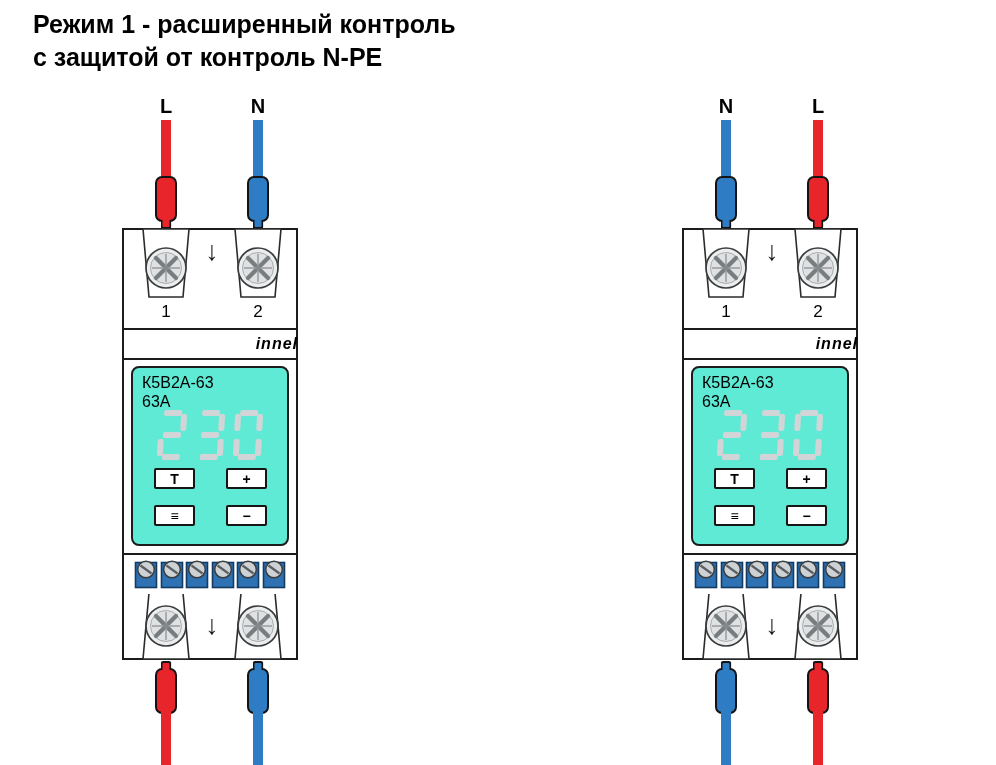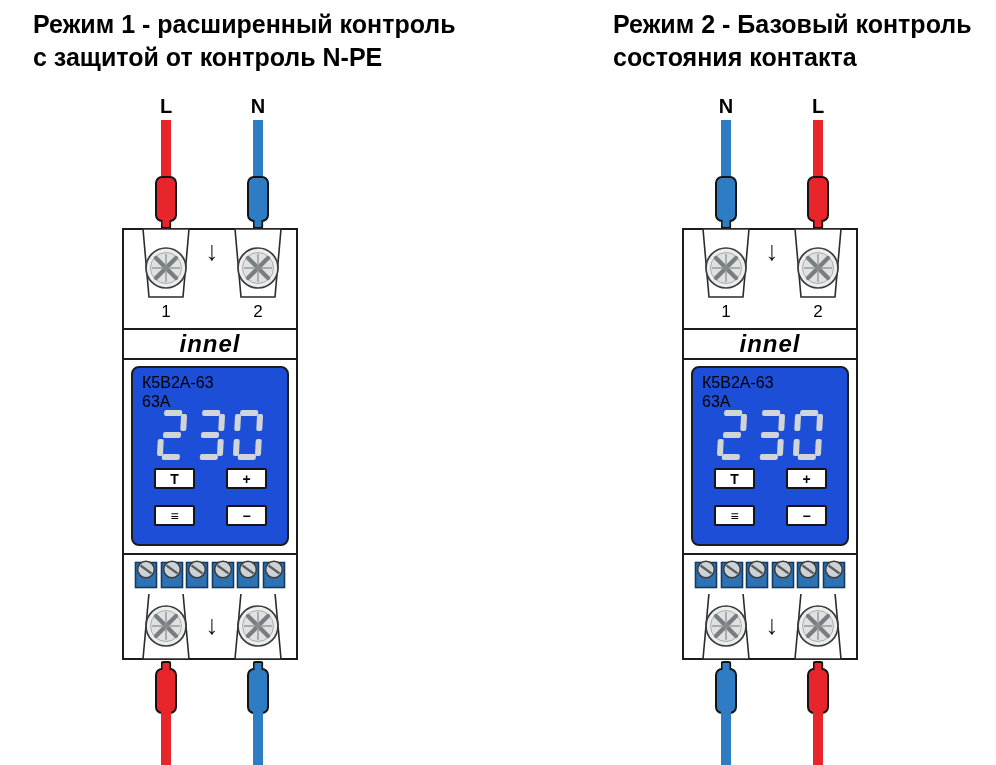--- a/index.html
+++ b/index.html
@@ -60,26 +60,26 @@
   .tnum{position:absolute;top:74px;width:28px;text-align:center;font-size:17px;}
   .tnum.pos-a{left:30px;}
   .tnum.pos-b{left:122px;}
 
   .divider{position:absolute;left:0;right:0;border-top:2px solid #1c1c1c;}
   .divider-1{top:100px;}
   .divider-2{top:130px;}
   .divider-3{top:325px;}
 
   .brand-logo{position:absolute;top:102px;left:0;right:0;height:28px;line-height:28px;
-              text-align:center;font-size:24px;font-weight:700;font-style:italic;
+              text-align:right;font-size:16px;font-weight:700;font-style:italic;
               letter-spacing:1px;}
 
   
   .inner-panel{position:absolute;top:138px;left:9px;width:158px;height:180px;
-               border:2px solid #1c1c1c;border-radius:8px;box-sizing:border-box;background:#1d4ed8;}
+               border:2px solid #1c1c1c;border-radius:8px;box-sizing:border-box;background:#5eead4;}
   .model-line{position:absolute;top:5px;left:9px;font-size:16px;line-height:19px;}
   .rating-line{position:absolute;top:24px;left:9px;font-size:16px;line-height:19px;}
 
   .display{position:absolute;top:42px;left:0;width:100%;display:flex;justify-content:center;}
   .sdigit{position:relative;display:inline-block;width:28px;height:50px;margin:0 5px;
           transform:skewX(-3deg);}
   .seg{position:absolute;border-radius:2px;background:transparent;}
   .seg.on{background:#d2d5d7;}
   .seg-a{top:0;left:5px;width:18px;height:6px;}
   .seg-b{top:4px;right:0;width:6px;height:17px;}
@@ -240,24 +240,20 @@
       </div>
       <div class="wire wire-bottom pos-b">
         <div class="lug lug-bottom" style="background-color: rgb(46, 124, 195);"></div>
         <div class="wire-line" style="background-color: rgb(46, 124, 195);"></div>
       </div>
 
     </div>
   </section>
 
   <section class="diagram" id="diagram-1">
-    <h2 class="title">
-      <span class="title-line">Режим 2 - Базовый контроль</span>
-      <span class="title-line">состояния контакта</span>
-    </h2>
 
     <div class="device-area">
 
       <div class="wire wire-top pos-a">
         <div class="wire-label">N</div>
         <div class="wire-line" style="background-color: rgb(46, 124, 195);"></div>
         <div class="lug lug-top" style="background-color: rgb(46, 124, 195);"></div>
       </div>
       <div class="wire wire-top pos-b">
         <div class="wire-label">L</div>

